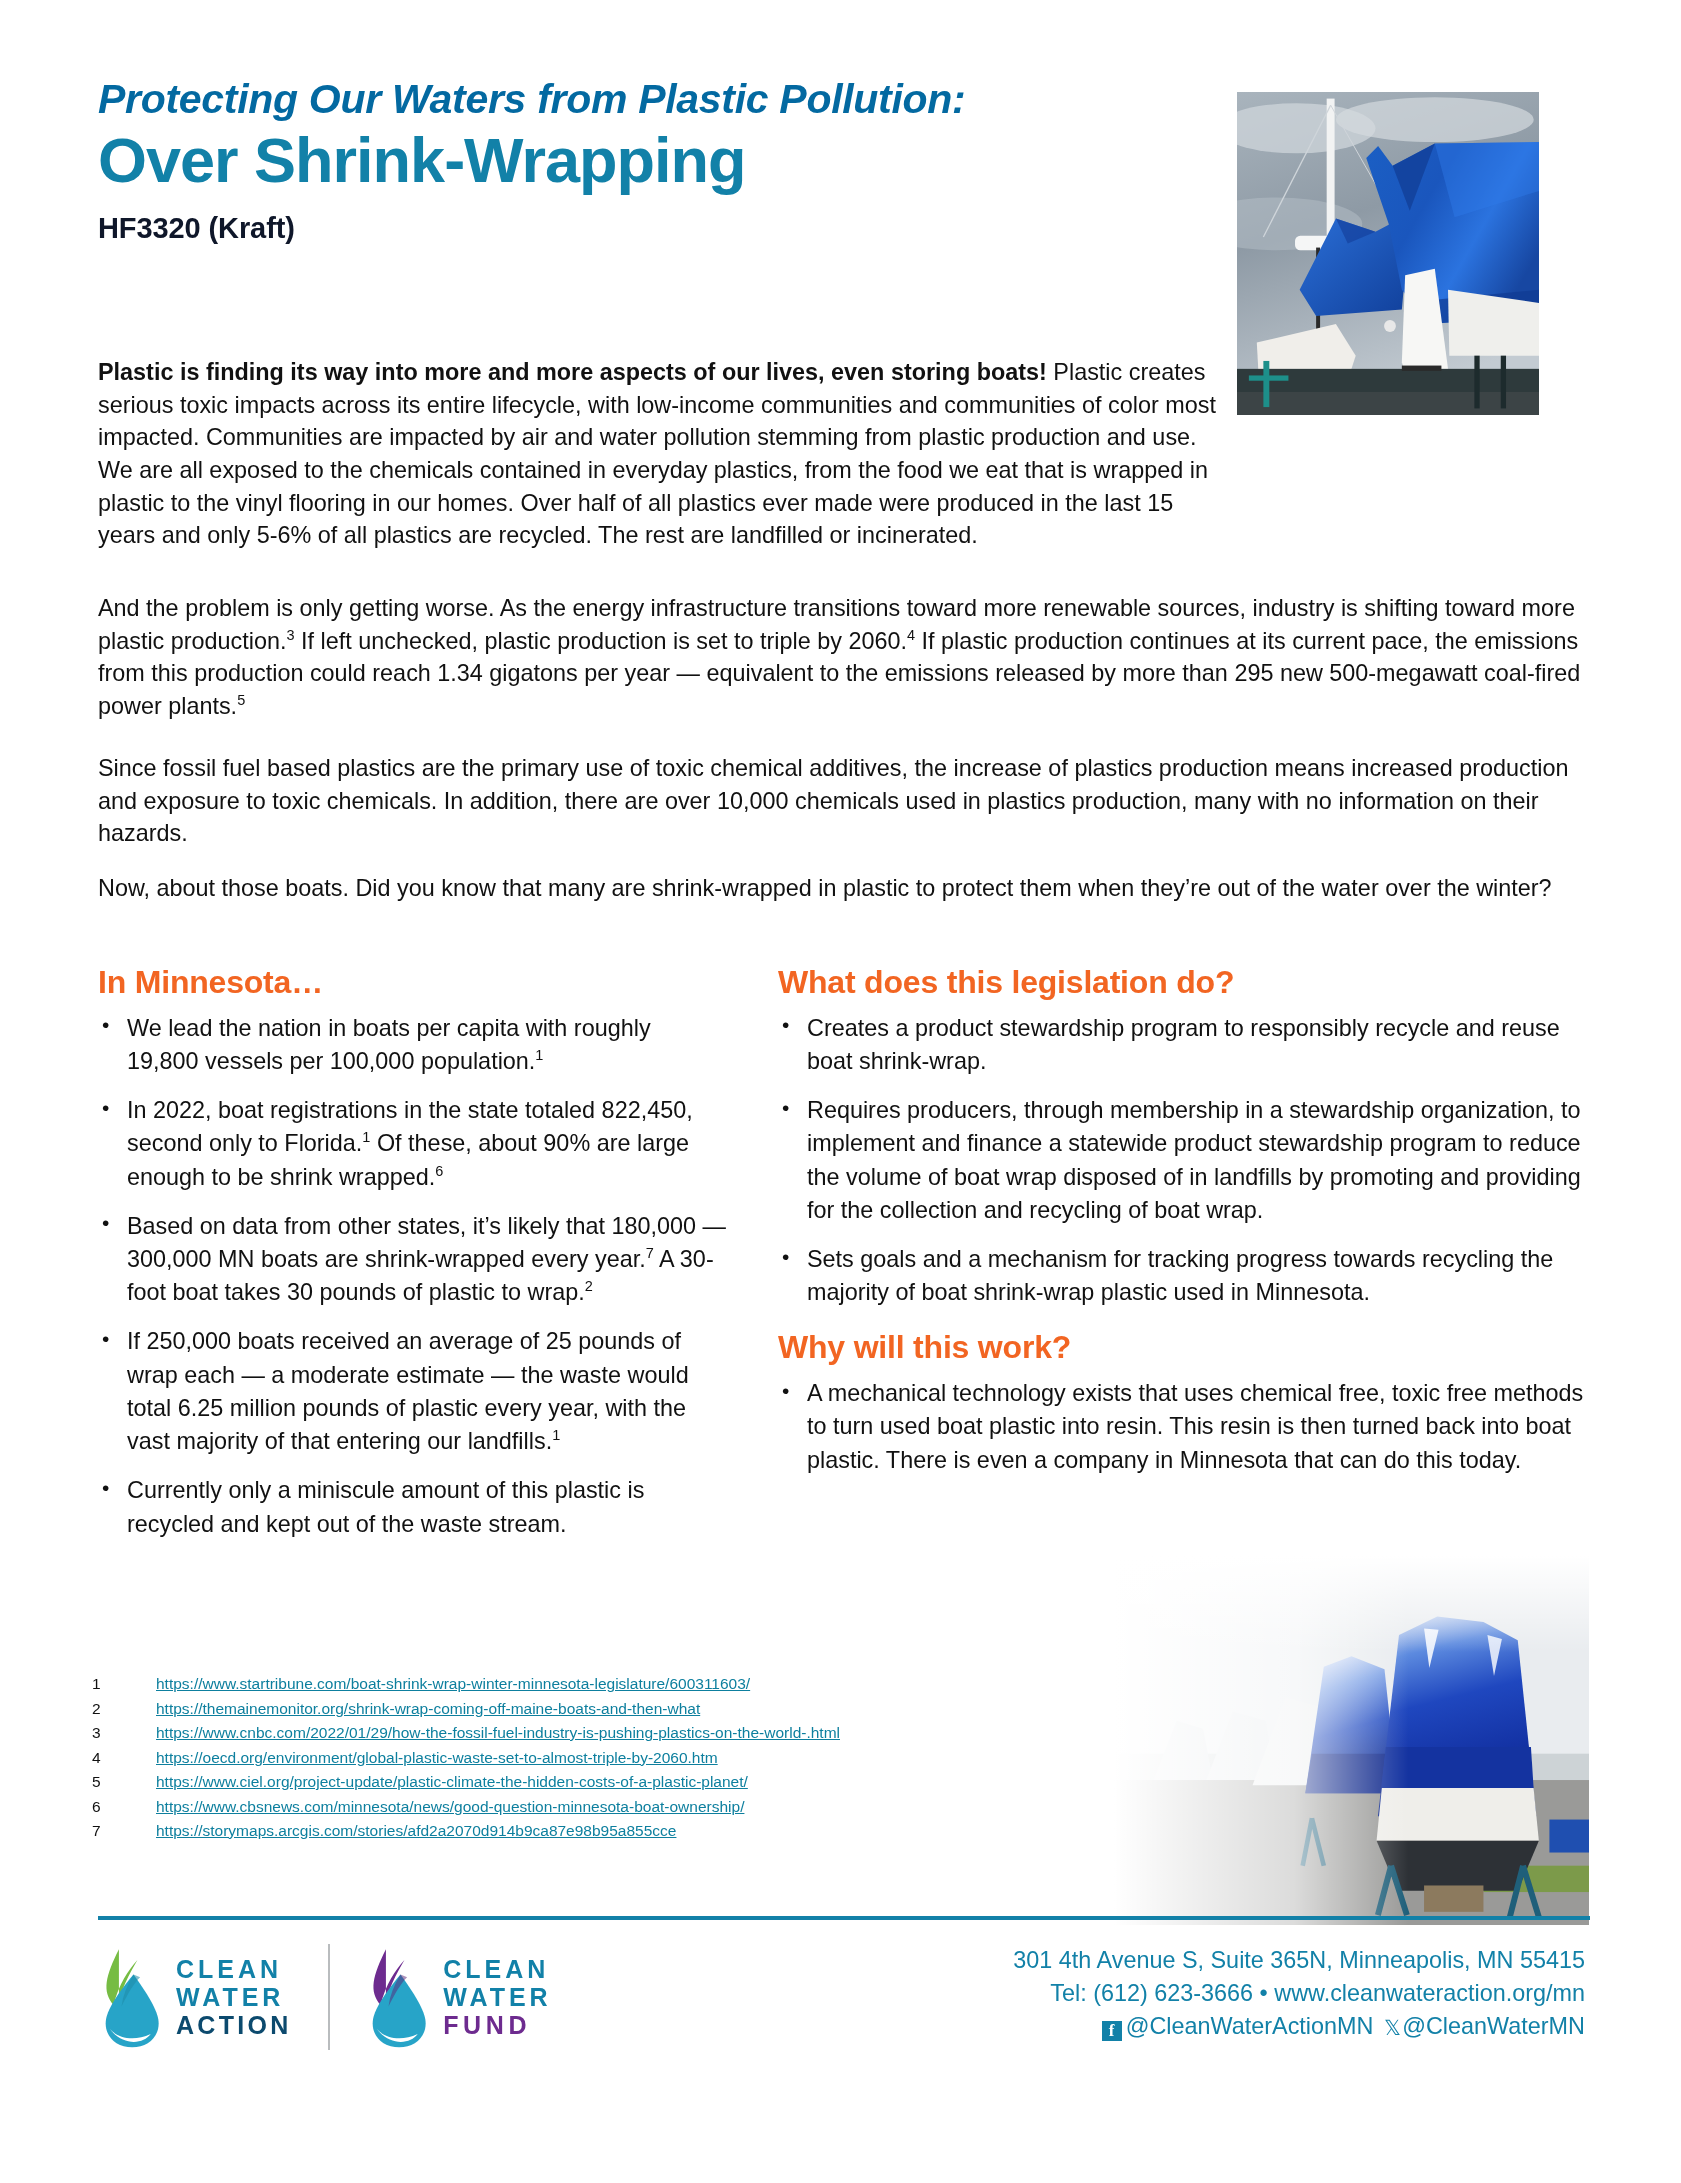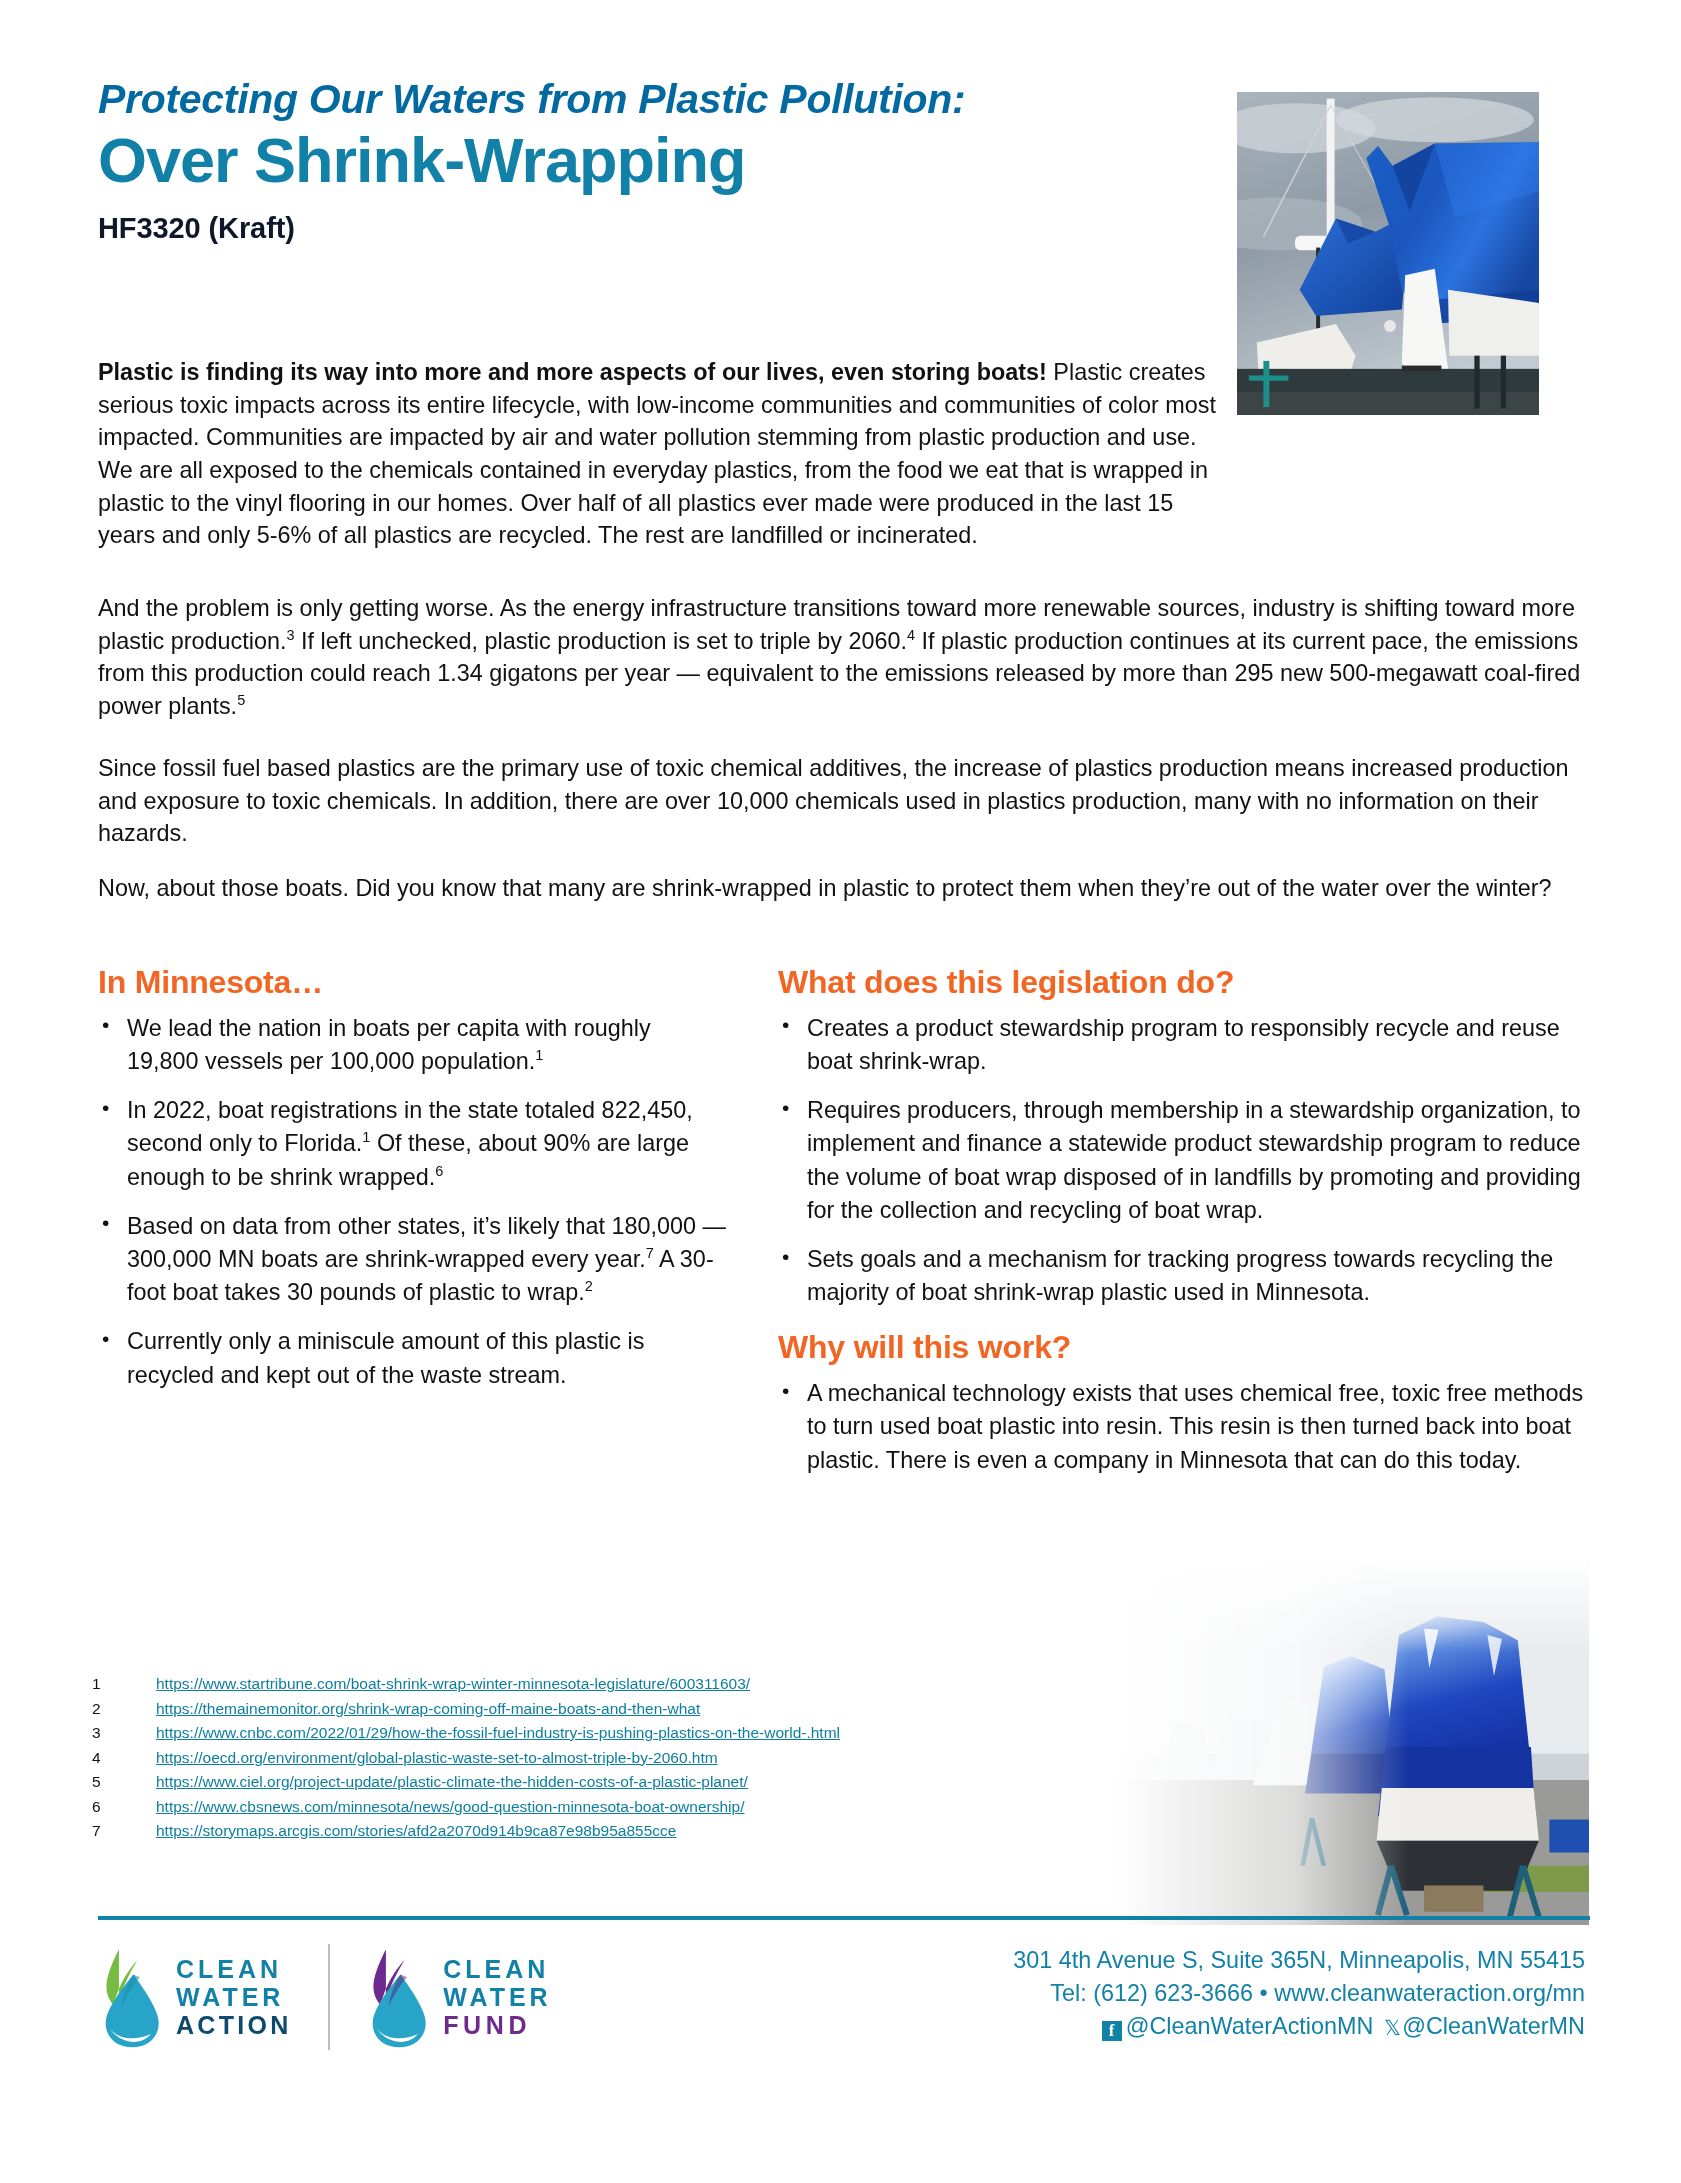--- a/index.html
+++ b/index.html
@@ -325,20 +325,21 @@
   <div class="para p3">Since fossil fuel based plastics are the primary use of toxic chemical additives, the increase of plastics production means increased production and exposure to toxic chemicals. In addition, there are over 10,000 chemicals used in plastics production, many with no information on their hazards.</div>
 
   <div class="para p4">Now, about those boats. Did you know that many are shrink-wrapped in plastic to protect them when they’re out of the water over the winter?</div>
 
   <div class="colL">
     <div class="sect-head">In Minnesota…</div>
     <ul class="bullets">
       <li><span>We lead the nation in boats per capita with roughly 19,800 vessels per 100,000 population.</span><sup>1</sup></li>
       <li><span>In 2022, boat registrations in the state totaled 822,450, second only to Florida.</span><sup>1</sup><span> Of these, about 90% are large enough to be shrink wrapped.</span><sup>6</sup></li>
       <li><span>Based on data from other states, it’s likely that 180,000 — 300,000 MN boats are shrink-wrapped every year.</span><sup>7</sup><span> A 30-foot boat takes 30 pounds of plastic to wrap.</span><sup>2</sup></li>
+      <li><span>If 250,000 boats received an average of 25 pounds of wrap each — a moderate estimate — the waste would total 6.25 million pounds of plastic every year, with the vast majority of that entering our landfills.</span><sup>1</sup></li>
       <li><span>Currently only a miniscule amount of this plastic is recycled and kept out of the waste stream.</span></li>
     </ul>
   </div>
 
   <div class="colR">
     <div class="sect-head">What does this legislation do?</div>
     <ul class="bullets">
       <li>Creates a product stewardship program to responsibly recycle and reuse boat shrink-wrap.</li>
       <li>Requires producers, through membership in a stewardship organization, to implement and finance a statewide product stewardship program to reduce the volume of boat wrap disposed of in landfills by promoting and providing for the collection and recycling of boat wrap.</li>
       <li>Sets goals and a mechanism for tracking progress towards recycling the majority of boat shrink-wrap plastic used in Minnesota.</li>

